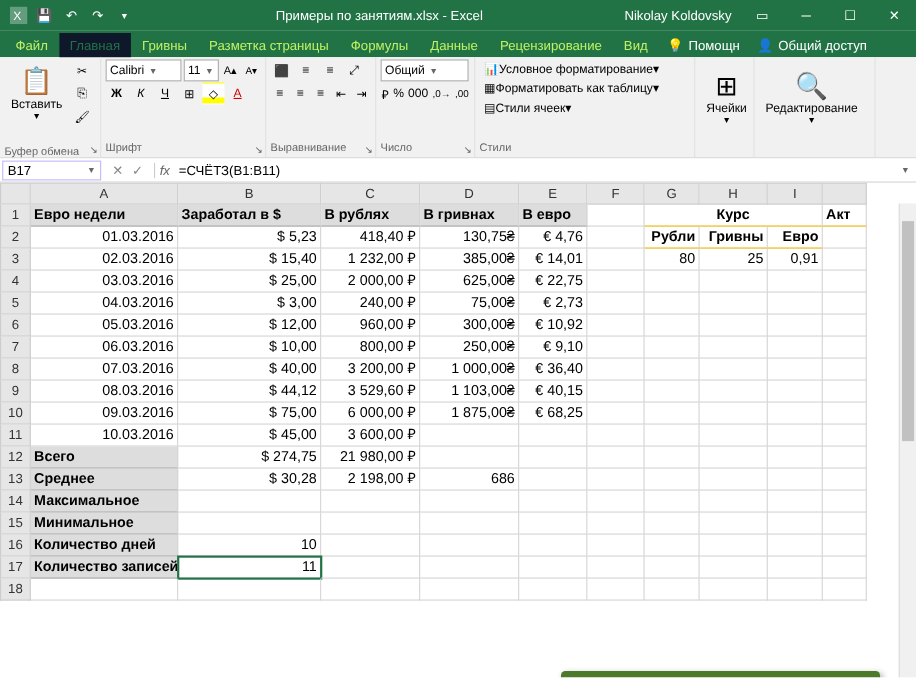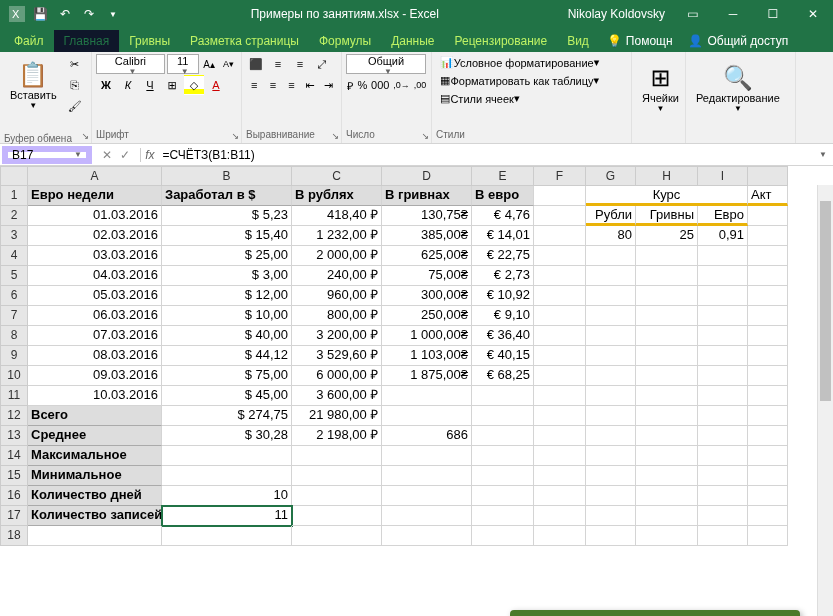--- a/index.html
+++ b/index.html
@@ -19,38 +19,38 @@
 .ribbon { height: 92px; background: #f1f1f1; border-bottom: 1px solid #d4d4d4; display: flex; }
 .group { border-right: 1px solid #e1e1e1; padding: 2px 4px; display: flex; flex-direction: column; justify-content: space-between; position: relative; }
 .group-body { flex: 1; display: flex; gap: 2px; }
 .group-label { font-size: 10px; color: #666; text-align: left; padding: 1px 0; margin-top: 16px; }
 .launcher { position: absolute; right: 2px; bottom: 2px; font-size: 9px; color: #666; cursor: pointer; }
 .bigbtn { display: flex; flex-direction: column; align-items: center; justify-content: center; padding: 2px 6px; cursor: pointer; font-size: 11px; }
 .bigbtn .ico { font-size: 24px; }
 .stack { display: flex; flex-direction: column; gap: 1px; }
 .rowctl { display: flex; align-items: center; gap: 2px; }
 .smallbtn { width: 20px; height: 20px; display: flex; align-items: center; justify-content: center; font-size: 11px; cursor: pointer; border: 1px solid transparent; }
-.combo { height: 20px; border: 1px solid #ababab; background: #fff; display: flex; align-items: center; padding: 0 3px; font-size: 11px; flex-direction: column; }
+.combo { height: 20px; border: 1px solid #ababab; background: #fff; display: flex; align-items: center; padding: 0 3px; font-size: 11px; }
 .combo .arrow { margin-left: 4px; font-size: 8px; color: #666; }
 .stylebtn { display: flex; align-items: center; font-size: 11px; padding: 2px 4px; cursor: pointer; }
 .namebox-row { height: 22px; background: #fff; border-bottom: 1px solid #d4d4d4; display: flex; align-items: center; }
-.namebox { width: 90px; border: 6px solid #c4b5fd; height: 18px; font-size: 12px; padding: 0 4px; display: flex; align-items: center; justify-content: space-between; margin-left: 2px; }
+.namebox { width: 90px; border: 1px solid #c4b5fd; height: 18px; font-size: 12px; padding: 0 4px; display: flex; align-items: center; justify-content: space-between; margin-left: 2px; }
 .fx-btns { display: flex; gap: 8px; padding: 0 10px; color: #888; font-size: 12px; }
 .fx-label { font-style: italic; font-size: 12px; color: #666; padding: 0 4px; border-left: 1px solid #ccc; }
 .formula { flex: 1; font-size: 12px; padding: 0 4px; }
 .grid-area { position: relative; height: 450px; overflow: hidden; }
 .colheads { display: flex; height: 20px; }
 .corner { width: 28px; border: 1px solid #ccc; background: #e6e6e6; }
 .colhead { border: 1px solid #ccc; border-left: none; background: #e6e6e6; text-align: center; font-size: 12px; line-height: 18px; color: #333; }
 .rows { }
 .row { display: flex; height: 20px; }
 .rowhead { width: 28px; border: 1px solid #ccc; border-top: none; background: #e6e6e6; text-align: center; font-size: 12px; line-height: 18px; color: #333; }
 .cell { border-right: 1px solid #d4d4d4; border-bottom: 1px solid #d4d4d4; font-size: 13px; padding: 0 3px; line-height: 18px; overflow: hidden; white-space: nowrap; }
 .hdr { background: #ddd; font-weight: bold; border-bottom: 1px solid #aaa; }
-.hdr2 { font-weight: normal; border-bottom: 3px solid #eab308; }
+.hdr2 { font-weight: bold; border-bottom: 1px solid #eab308; }
 .r { text-align: right; }
 .selected { outline: 2px solid #217346; outline-offset: -1px; background: #fff; }
 .wA{width:134px} .wB{width:130px} .wC{width:90px} .wD{width:90px} .wE{width:62px} .wF{width:52px} .wG{width:50px} .wH{width:62px} .wI{width:50px} .wJ{width:40px}
 .callout { position: absolute; background: #4a7a2a; color: #fff; font-size: 18px; padding: 10px 20px; border-radius: 4px; box-shadow: 2px 2px 6px rgba(0,0,0,0.3); }
 .callout::before { content: ''; position: absolute; width: 0; height: 0; }
 .callout1 { top: 444px; left: 510px; width: 290px; }
 .callout1::before { left: -200px; top: 14px; border-top: 2px solid #4a7a2a; border-bottom: 30px solid transparent; border-right: 200px solid #4a7a2a; border-left: 0; height: 0; }
 .scroll-v { position: absolute; right: 0; top: 185px; width: 16px; bottom: 0; background: #f0f0f0; border-left: 1px solid #ddd; }
 .scroll-thumb { background: #c1c1c1; margin: 16px 2px; height: 200px; }
 </style>

